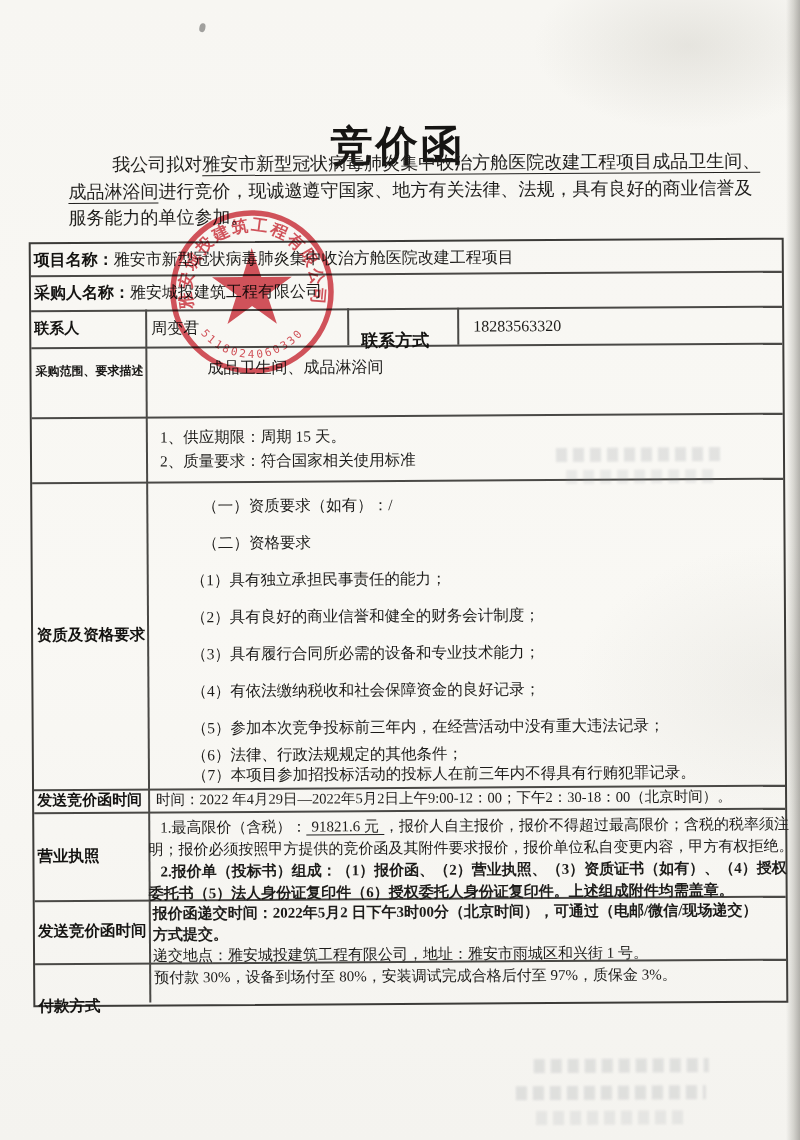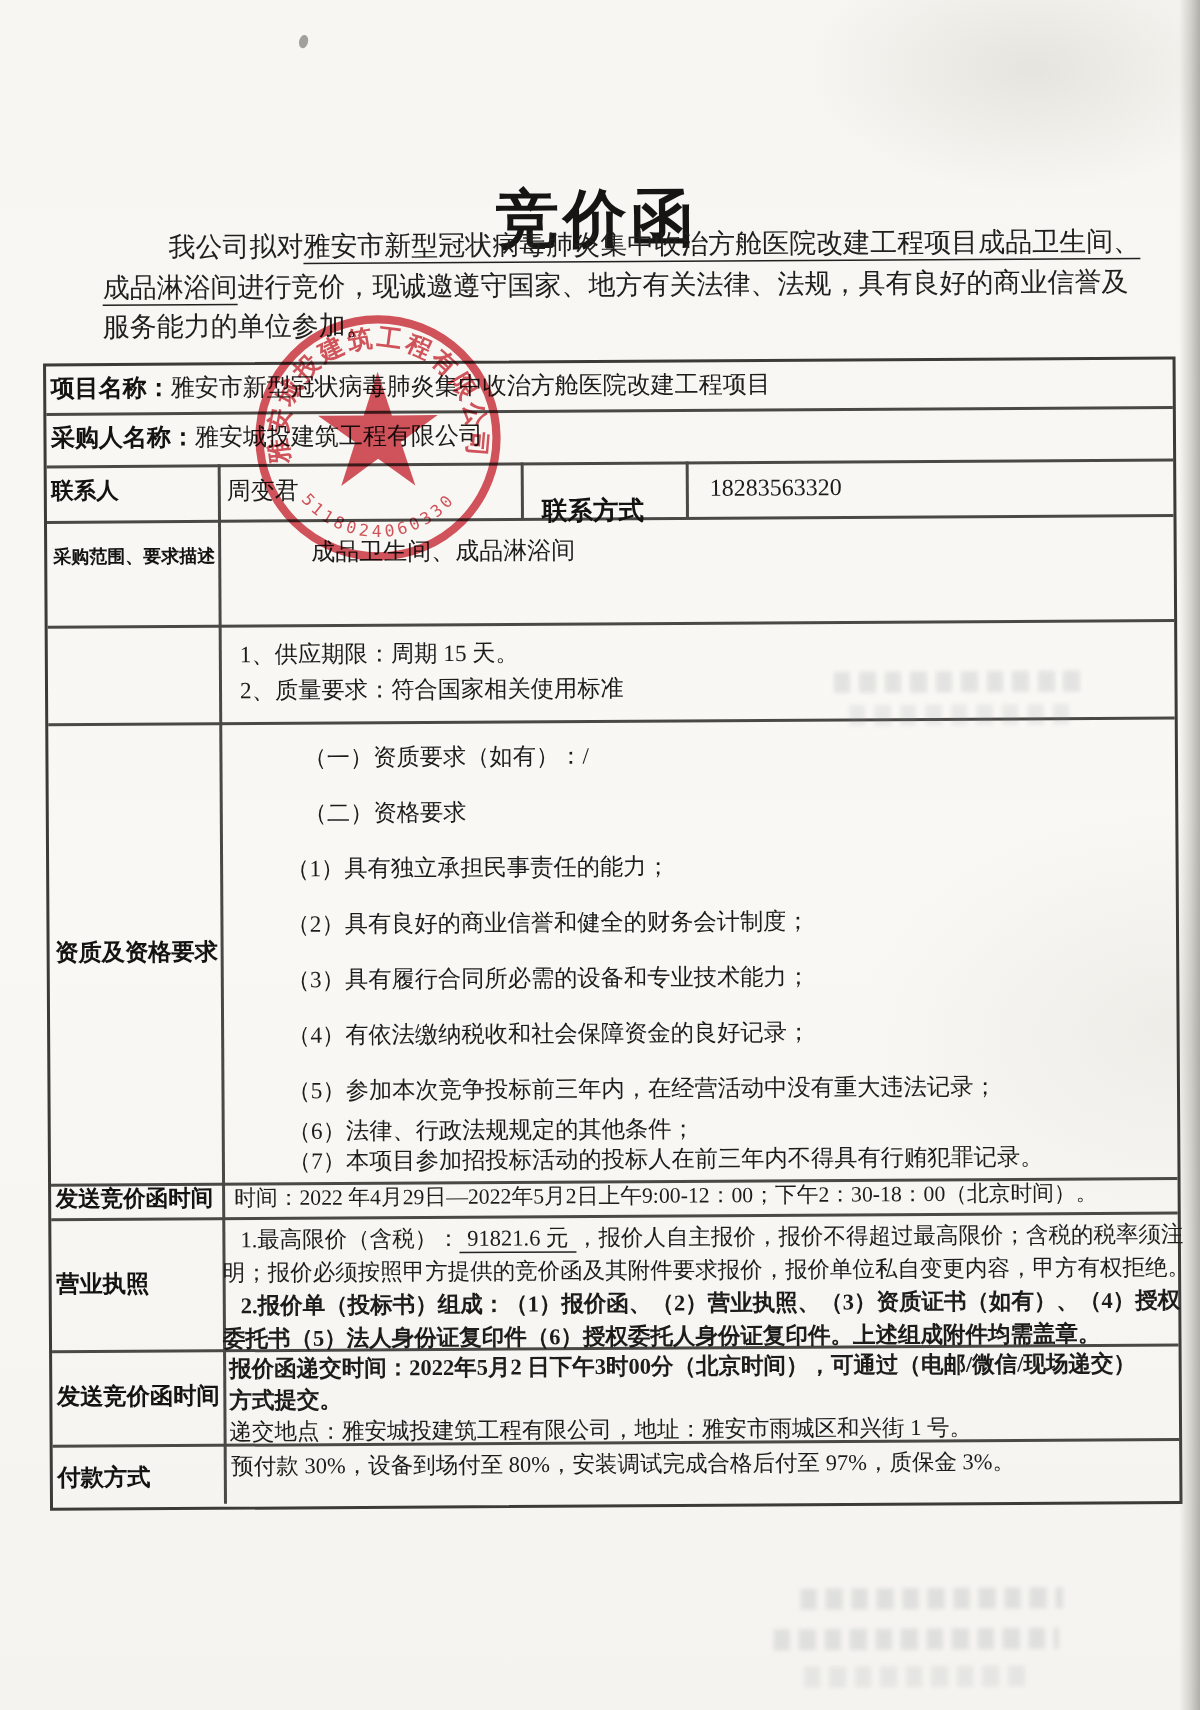--- a/index.html
+++ b/index.html
@@ -120,21 +120,21 @@
         <div class="nowrap bold">委托书（5）法人身份证复印件（6）授权委托人身份证复印件。上述组成附件均需盖章。</div>
       </div>
 
       <div class="cell lab flexc nowrap" style="left:3px;top:656px;width:110px;height:63px;justify-content:flex-start;font-size:15.5px">发送竞价函时间</div>
       <div class="cell small" style="left:114px;top:656px;width:633px;padding-top:4px;line-height:21px">
         <div class="nowrap bold" style="padding-left:4px">报价函递交时间：2022年5月2 日下午3时00分（北京时间），可通过（电邮/微信/现场递交）</div>
         <div class="nowrap bold" style="padding-left:4px">方式提交。</div>
         <div class="nowrap" style="padding-left:4px">递交地点：雅安城投建筑工程有限公司，地址：雅安市雨城区和兴街 1 号。</div>
       </div>
 
-      <div class="cell lab nowrap" style="left:3px;top:719px;padding-top:12px;font-size:15.5px">付款方式</div>
+      <div class="cell lab nowrap" style="left:3px;top:719px;padding-top:33px;font-size:15.5px">付款方式</div>
       <div class="cell small nowrap" style="left:114px;top:719px;padding-top:6px;padding-left:5px">预付款 30%，设备到场付至 80%，安装调试完成合格后付至 97%，质保金 3%。</div>
     </div>
 
     <svg class="stamp" viewBox="0 0 170 170">
       <g fill="none" stroke="#c9353e">
         <circle cx="85" cy="85" r="79" stroke-width="5.5"></circle>
       </g>
       <polygon fill="#c9353e" points="85,41 94.4,70.1 124.9,70 100.2,87.9 109.7,117 85,99 60.3,117 69.8,87.9 45.1,70 75.6,70.1"></polygon>
       <defs>
         <path id="arcTop" d="M 26.7,102.8 A 61,61 0 1 1 143.3,102.8" fill="none"></path>

